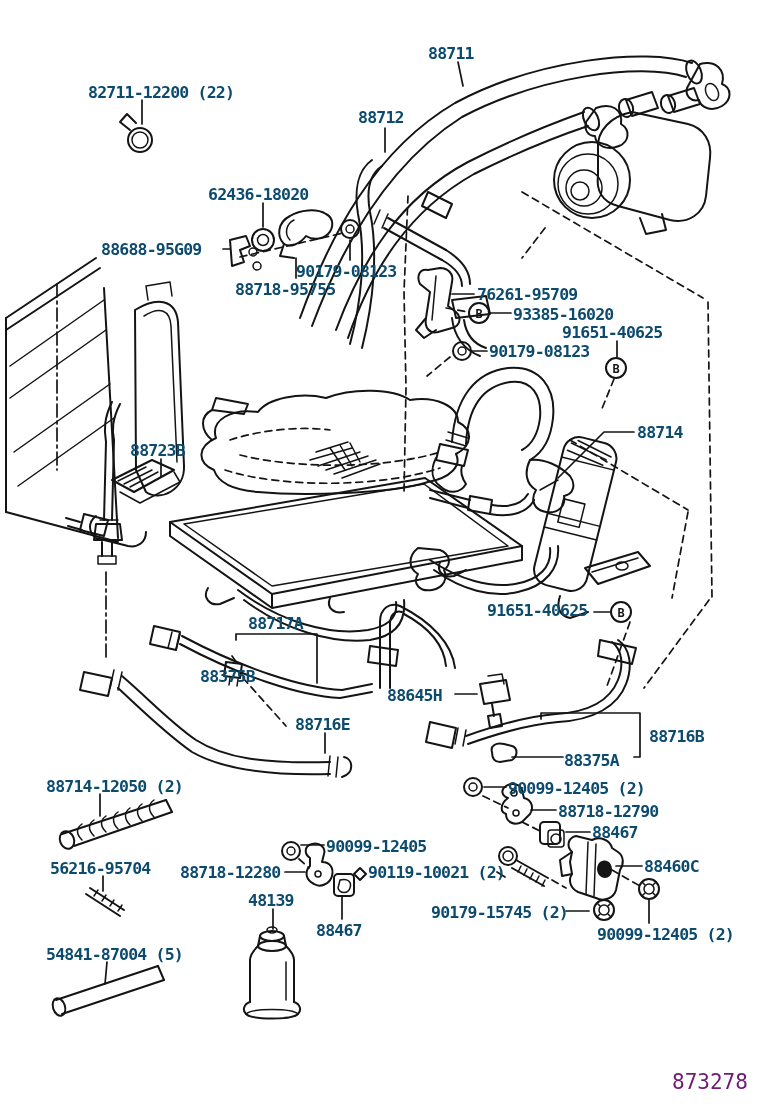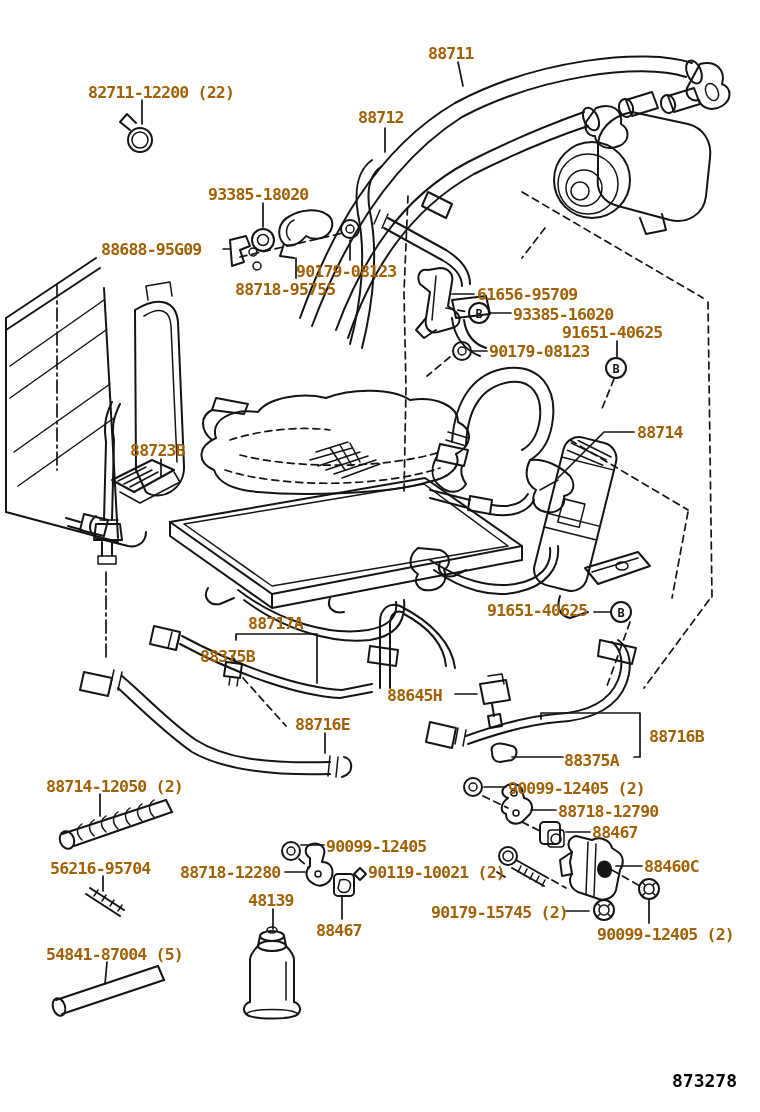--- a/index.html
+++ b/index.html
@@ -5,23 +5,23 @@
   html,body{margin:0;padding:0;background:#ffffff;}
   #page{position:relative;width:760px;height:1112px;background:#ffffff;overflow:hidden;
         font-family:"DejaVu Sans Mono","Liberation Mono",monospace;}
   #art{position:absolute;left:0;top:0;}
   .art{stroke:#141414;fill:none;stroke-width:2;stroke-linecap:round;stroke-linejoin:round;}
   .thin{stroke-width:1.5;}
   .lead{stroke-width:1.7;}
   .dash{stroke-width:1.7;stroke-dasharray:7 5;}
   .dashdot{stroke-width:1.7;stroke-dasharray:13 4 3 4;}
   .blk{fill:#141414;stroke:none;}
-  .lbl{position:absolute;color:#a16207;font-size:16.5px;font-weight:700;
+  .lbl{position:absolute;color:#0c4a6e;font-size:16.5px;font-weight:700;
        letter-spacing:-0.8px;white-space:nowrap;line-height:1.05;}
-  .docnum{position:absolute;color:#000000;font-size:18px;font-weight:700;letter-spacing:0px;}
+  .docnum{position:absolute;color:#701a75;font-size:21px;font-weight:400;letter-spacing:0px;}
   .bletter{font:700 12px "DejaVu Sans Mono",monospace;fill:#141414;stroke:none;}
 </style>
 </head>
 <body>
 
 <div id="page">
 
 <svg id="art" width="760" height="1112" viewBox="0 0 760 1112">
 
   <g>
@@ -363,33 +363,33 @@
     <path class="lead art" d="M342,919 V897"></path>
     <path class="lead art" d="M566,911 H589"></path>
     <path class="lead art" d="M649,899 V923"></path>
     <path class="lead art" d="M107,962 L105,984"></path>
   </g>
 </svg>
 
 <div class="lbl" style="left:88px;top:84px">82711-12200 (22)</div>
 <div class="lbl" style="left:428px;top:45px">88711</div>
 <div class="lbl" style="left:358px;top:109px">88712</div>
-<div class="lbl" style="left:208px;top:186px">93385-18020</div>
+<div class="lbl" style="left:208px;top:186px">62436-18020</div>
 <div class="lbl" style="left:101px;top:241px">88688-95G09</div>
 <div class="lbl" style="left:296px;top:263px">90179-08123</div>
 <div class="lbl" style="left:235px;top:281px">88718-95755</div>
-<div class="lbl" style="left:477px;top:286px">61656-95709</div>
+<div class="lbl" style="left:477px;top:286px">76261-95709</div>
 <div class="lbl" style="left:513px;top:306px">93385-16020</div>
 <div class="lbl" style="left:562px;top:324px">91651-40625</div>
 <div class="lbl" style="left:489px;top:343px">90179-08123</div>
 <div class="lbl" style="left:637px;top:424px">88714</div>
 <div class="lbl" style="left:130px;top:442px">88723B</div>
 <div class="lbl" style="left:487px;top:602px">91651-40625</div>
 <div class="lbl" style="left:248px;top:615px">88717A</div>
-<div class="lbl" style="left:200px;top:648px">88375B</div>
+<div class="lbl" style="left:200px;top:668px">88375B</div>
 <div class="lbl" style="left:387px;top:687px">88645H</div>
 <div class="lbl" style="left:295px;top:716px">88716E</div>
 <div class="lbl" style="left:649px;top:728px">88716B</div>
 <div class="lbl" style="left:564px;top:752px">88375A</div>
 <div class="lbl" style="left:46px;top:778px">88714-12050 (2)</div>
 <div class="lbl" style="left:508px;top:780px">90099-12405 (2)</div>
 <div class="lbl" style="left:558px;top:803px">88718-12790</div>
 <div class="lbl" style="left:592px;top:824px">88467</div>
 <div class="lbl" style="left:326px;top:838px">90099-12405</div>
 <div class="lbl" style="left:50px;top:860px">56216-95704</div>

